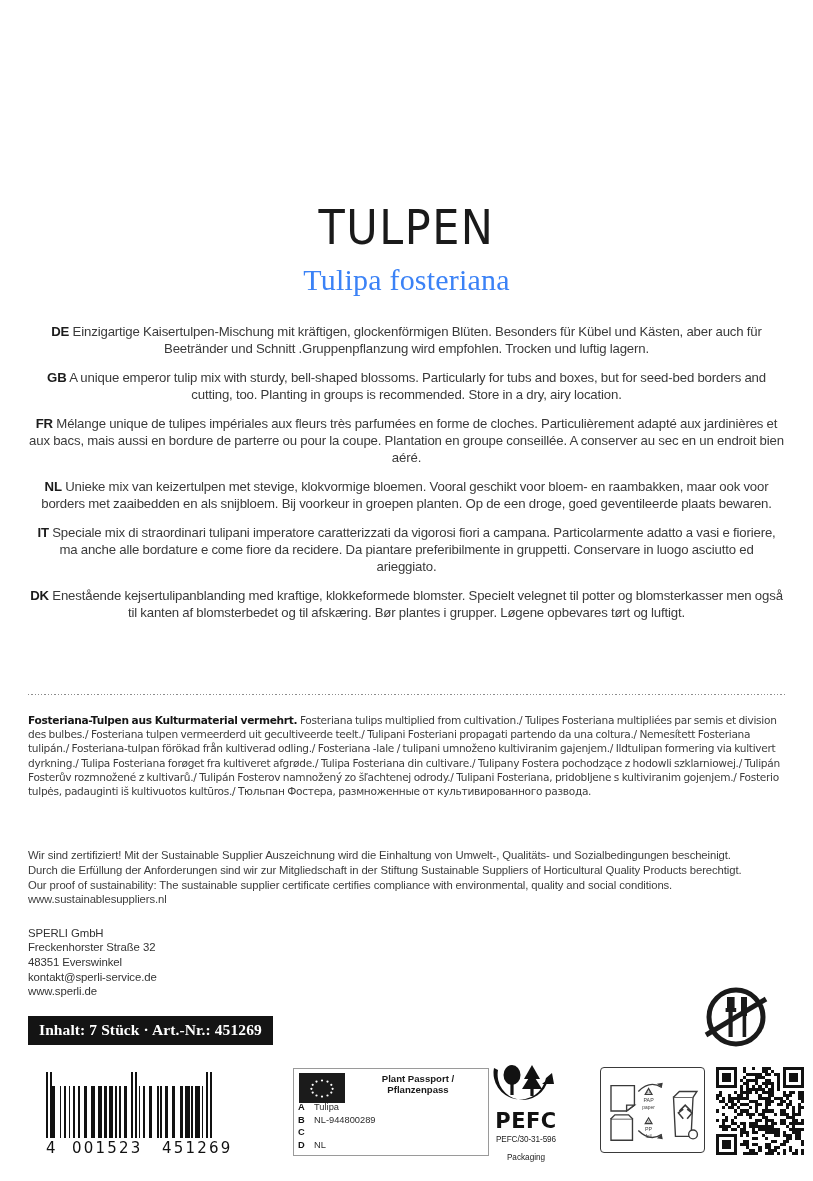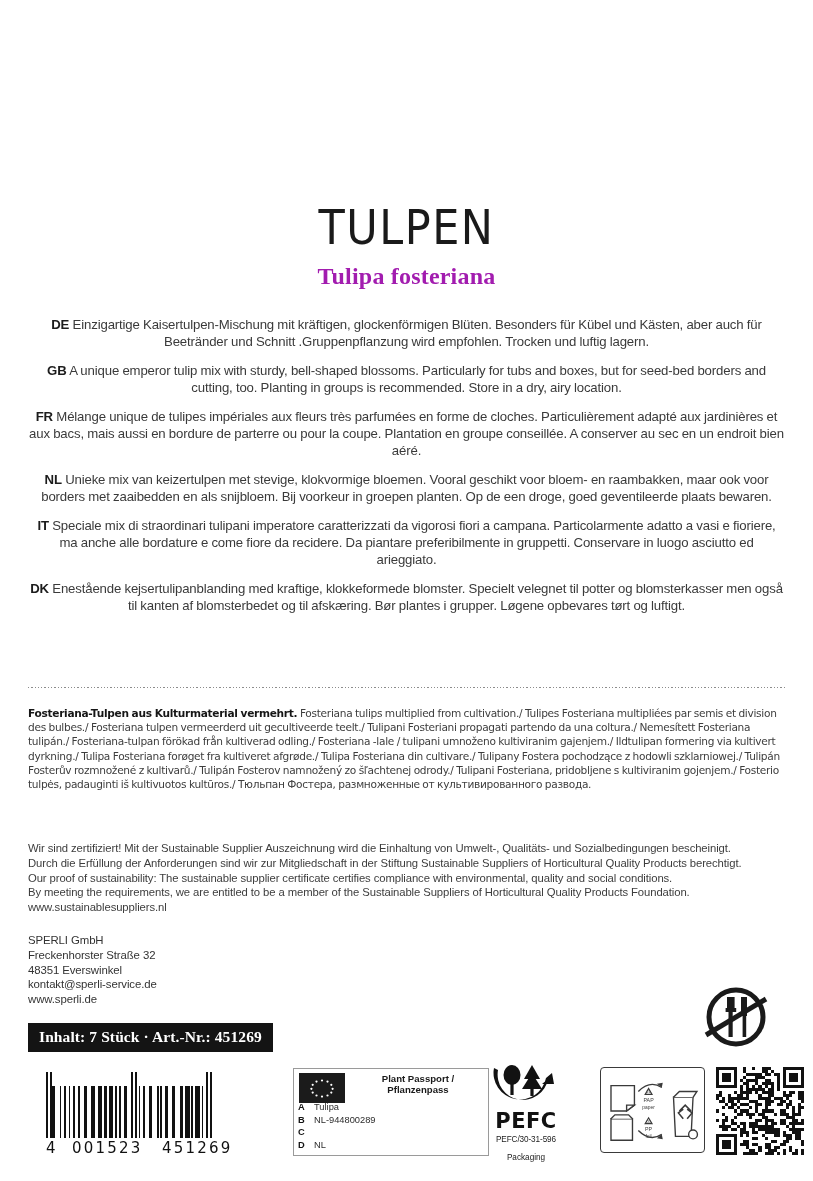--- a/index.html
+++ b/index.html
@@ -27,23 +27,23 @@
     font-size: 43px;
     font-weight: 400;
     letter-spacing: 1.5px;
     color: #1a1a1a;
     line-height: 1;
     transform: scaleY(1.12);
     transform-origin: center;
   }
   .title-latin {
     font-family: "Liberation Serif", serif;
-    font-weight: 700;
-    font-size: 24px;
-    color: #a21caf;
+    font-weight: 400;
+    font-size: 30px;
+    color: #3b82f6;
     margin-top: 14px;
     letter-spacing: 0.2px;
   }
 
   
   .lang-list { margin-top: 26px; }
   .lang-para {
     font-size: 13.2px;
     line-height: 17.4px;
     color: #3a3a3a;
@@ -272,21 +272,20 @@
   <div class="cultivation"><b>Fosteriana-Tulpen aus Kulturmaterial vermehrt.</b><span> Fosteriana tulips multiplied from cultivation./ Tulipes Fosteriana multipliées par semis et division des bulbes./ Fosteriana tulpen vermeerderd uit gecultiveerde teelt./ Tulipani Fosteriani propagati partendo da una coltura./ Nemesített Fosteriana tulipán./ Fosteriana-tulpan förökad från kultiverad odling./ Fosteriana -lale / tulipani umnoženo kultiviranim gajenjem./ Ildtulipan formering via kultivert dyrkning./ Tulipa Fosteriana forøget fra kultiveret afgrøde./ Tulipa Fosteriana din cultivare./ Tulipany Fostera pochodzące z hodowli szklarniowej./ Tulipán Fosterův rozmnožené z kultivarů./ Tulipán Fosterov namnožený zo šľachtenej odrody./ Tulipani Fosteriana, pridobljene s kultiviranim gojenjem./ Fosterio tulpės, padauginti iš kultivuotos kultūros./ Тюльпан Фостера, размноженные от культивированного развода.</span></div>
 
   
   <div class="dot-sep sep-2"></div>
 
   
   <div class="sustain">
     <div>Wir sind zertifiziert! Mit der Sustainable Supplier Auszeichnung wird die Einhaltung von Umwelt-, Qualitäts- und Sozialbedingungen bescheinigt.</div>
     <div>Durch die Erfüllung der Anforderungen sind wir zur Mitgliedschaft in der Stiftung Sustainable Suppliers of Horticultural Quality Products berechtigt.</div>
     <div>Our proof of sustainability: The sustainable supplier certificate certifies compliance with environmental, quality and social conditions.</div>
-    <div>By meeting the requirements, we are entitled to be a member of the Sustainable Suppliers of Horticultural Quality Products Foundation.</div>
     <div>www.sustainablesuppliers.nl</div>
   </div>
 
   
   <div class="address">
     <div>SPERLI GmbH</div>
     <div>Freckenhorster Straße 32</div>
     <div>48351 Everswinkel</div>
     <div>kontakt@sperli-service.de</div>
     <div>www.sperli.de</div>

